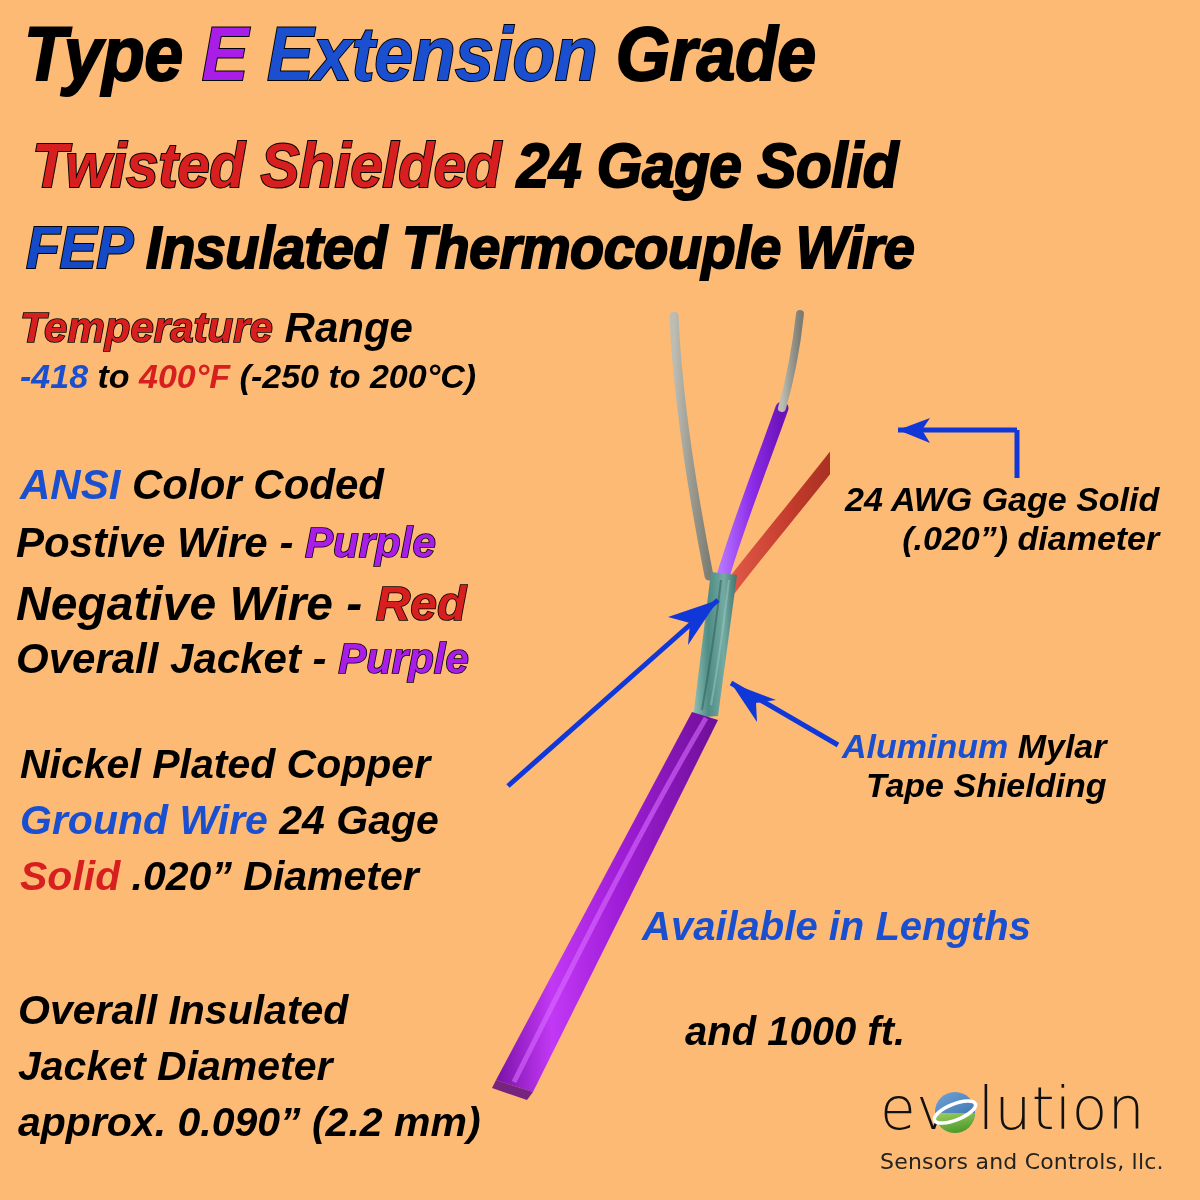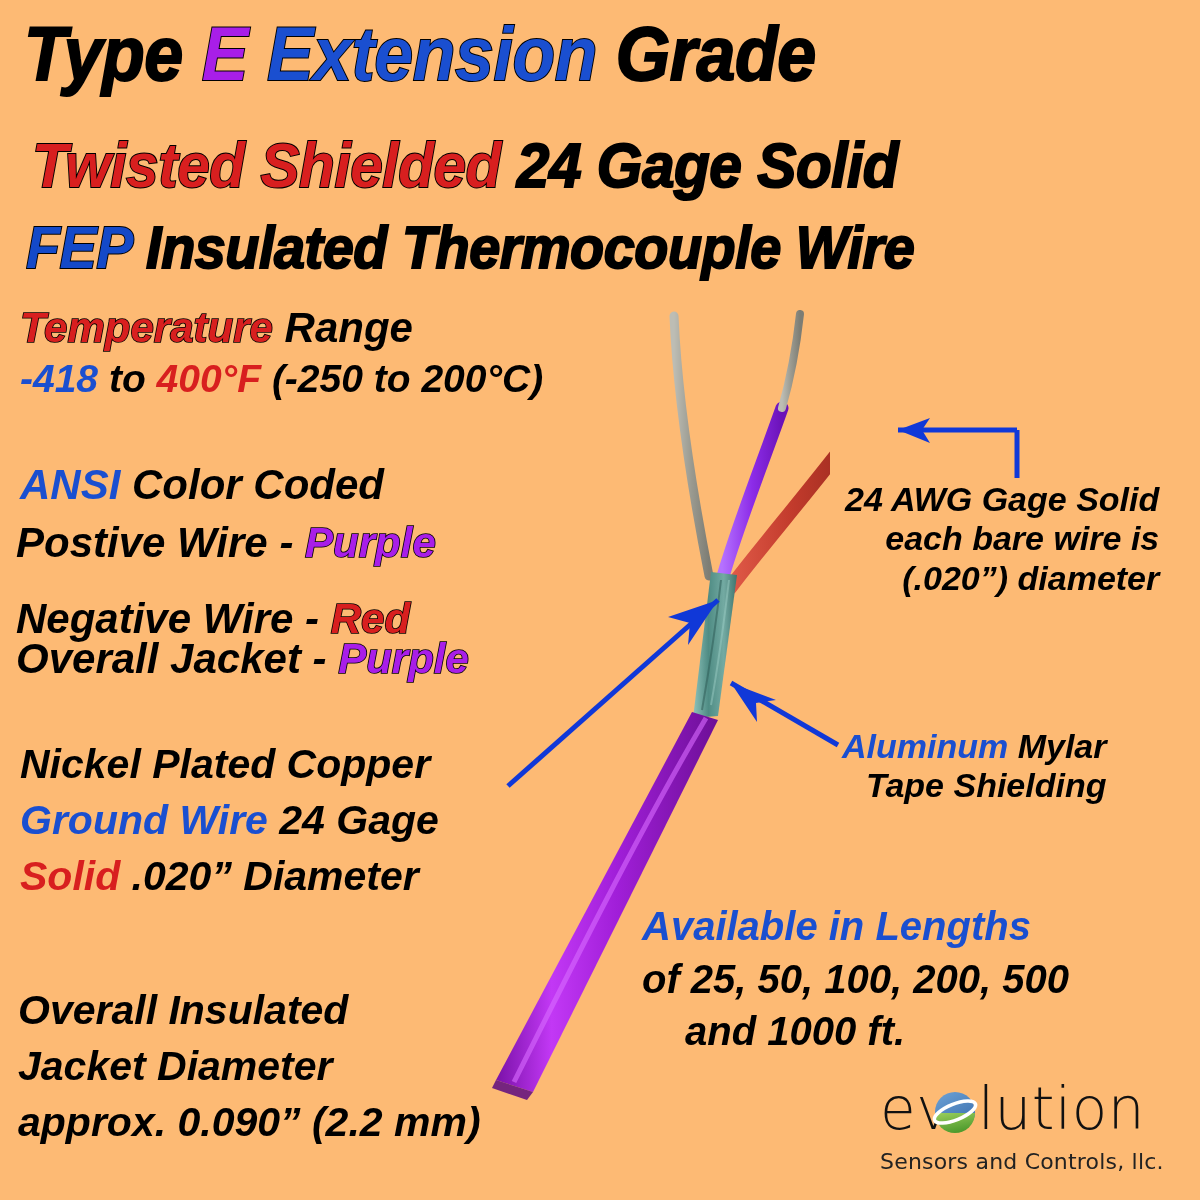--- a/index.html
+++ b/index.html
@@ -99,33 +99,33 @@
   </div>
 
   <div class="abs title-line t3" style="left:26px; top:218px;">
     <span class="blue outline">FEP</span><span class="blk outline"> Insulated Thermocouple Wire</span>
   </div>
 
   <div class="abs spec" style="left:20px; top:305px; font-size:42px;">
     <span class="red outline-thin">Temperature</span><span class="blk"> Range</span>
   </div>
 
-  <div class="abs spec" style="left:20px; top:358px; font-size:39px;">
+  <div class="abs spec" style="left:20px; top:358px; font-size:34px;">
     <span class="blue2">-418</span><span class="blk"> to </span><span class="red">400°F</span><span class="blk"> (-250 to 200°C)</span>
   </div>
 
   <div class="abs spec" style="left:20px; top:462px; font-size:42px;">
     <span class="blue2">ANSI</span><span class="blk"> Color Coded</span>
   </div>
 
   <div class="abs spec" style="left:16px; top:520px; font-size:42px;">
     <span class="blk">Postive Wire - </span><span class="purple outline-thin">Purple</span>
   </div>
 
-  <div class="abs spec" style="left:16px; top:596px; font-size:42px;text-align:center;">
+  <div class="abs spec" style="left:16px; top:578px; font-size:48px;text-align:center;">
     <span class="blk">Negative Wire -  </span><span class="red outline-thin">Red</span>
   </div>
 
   <div class="abs spec" style="left:16px; top:636px; font-size:42px;">
     <span class="blk">Overall Jacket -  </span><span class="purple outline-thin">Purple</span>
   </div>
 
   <div class="abs spec" style="left:20px; top:742px; font-size:41px;">
     <span class="blk">Nickel Plated Copper</span>
   </div>
@@ -202,35 +202,33 @@
     </g>
 
     <g>
       <path d="M 838 745 L 731 683" stroke="#1038d8" stroke-width="5" fill="none"></path>
       <path d="M 731 683 L 776 700 L 756 703 L 757 722 Z" fill="#1038d8"></path>
     </g>
   </svg>
 
   <div class="abs annot" style="left:845px; top:480px;">
     <div>24 AWG Gage Solid</div>
-    <div>each bare wire is</div>
     <div>(.020”) diameter</div>
   </div>
 
   <div class="abs annot" style="left:842px; top:727px;">
     <div>
       <span class="blue2">Aluminum</span><span class="blk"> Mylar</span>
     </div>
     <div>Tape Shielding</div>
   </div>
 
   <div class="abs spec" style="left:642px; top:905px; font-size:40px;">
     <span class="blue2">Available in Lengths</span>
   </div>
-  <div class="abs spec" style="left:642px; top:958px; font-size:40px;">of 25, 50, 100, 200, 500</div>
   <div class="abs spec" style="left:642px; top:1010px; font-size:40px;margin-left:43px;">and 1000 ft.</div>
 
   <div id="logo">
     <div style="position:relative; height:68px;text-align:center;">
       <span class="logo-word" style="position:absolute; left:0; top:0;">ev</span>
 
       <svg style="position:absolute; left:52px; top:14px;" width="46" height="46" viewBox="0 0 46 46">
         <defs>
           <linearGradient id="sphTop" x1="0" y1="0" x2="0.6" y2="1">
             <stop offset="0%" stop-color="#6fa3d6"></stop>

